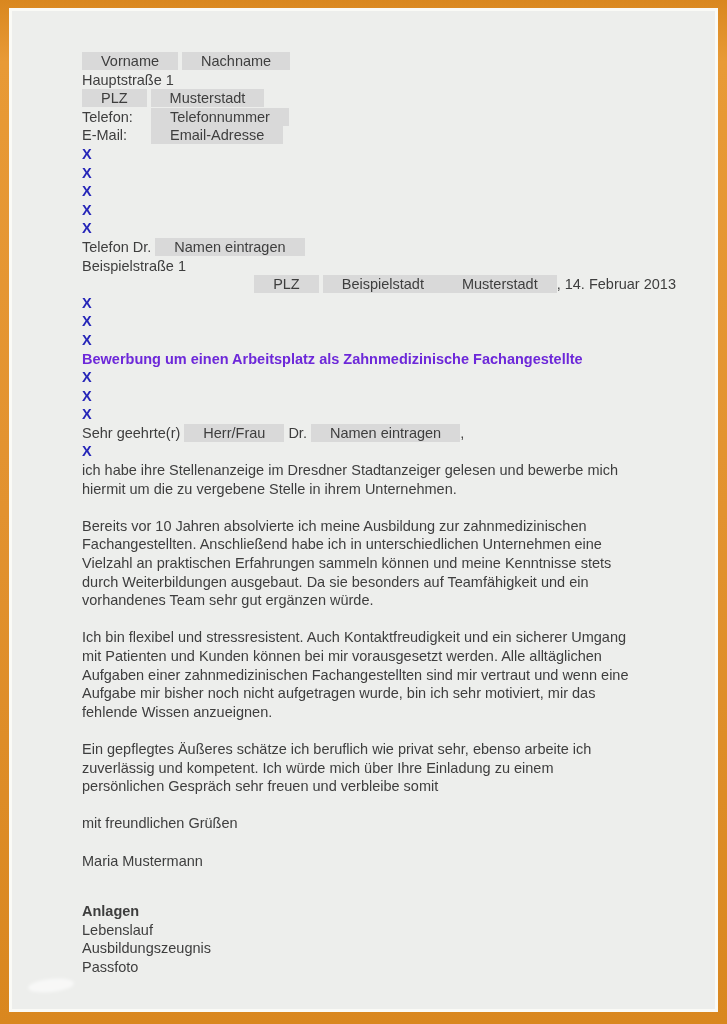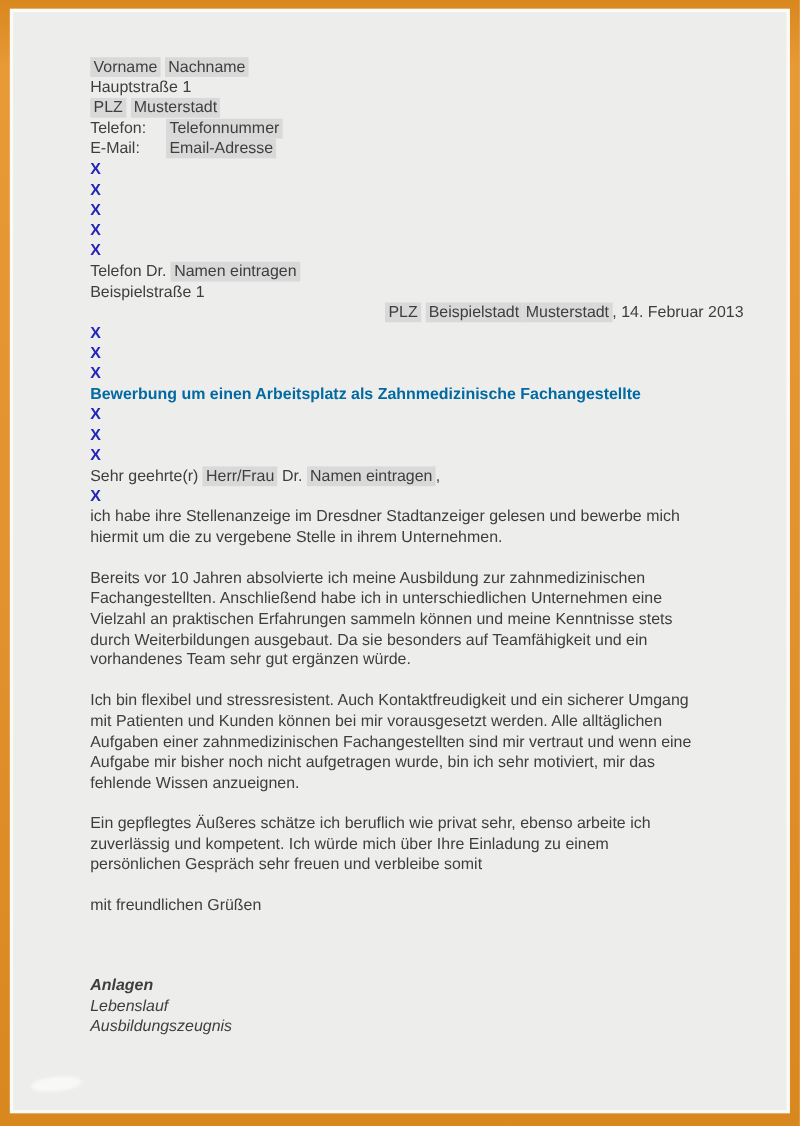--- a/index.html
+++ b/index.html
@@ -21,28 +21,28 @@
   .content {
     padding:41px 0 0 70px;
     width:594px;
     color:#3E3E3E;
     font-size:14.5px;
   }
   .line, .pline {
     height:18.6px; line-height:18.6px;
     white-space:nowrap;
   }
-  .hl { background:#D9D9D9; padding:1px 3px; }
+  .hl { background:#D9D9D9; padding:1px 19px; }
   .sp { margin-right:4px; }
   .x  { color:#2525B8; font-weight:bold; }
   .label { display:inline-block; width:69px; }
-  .subject { font-weight:bold; color:#0369a1; }
+  .subject { font-weight:bold; color:#6d28d9; }
   .daterow { display:flex; justify-content:flex-end; }
   .gap-above { margin-top:18.6px; }
-  .gap-above2 { margin-top:54px;font-style:italic; }
+  .gap-above2 { margin-top:32px; }
   .bold { font-weight:bold; }
   .watermark {
     position:absolute; left:16px; top:968px;
     width:46px; height:13px;
     background:rgba(255,255,255,0.6);
     border-radius:50%;
     transform:rotate(-6deg);
     filter:blur(1.5px);
   }
 </style>
@@ -112,23 +112,25 @@
       </div>
 
       <div class="gap-above">
         <div class="pline">Ein gepflegtes Äußeres schätze ich beruflich wie privat sehr, ebenso arbeite ich</div>
         <div class="pline">zuverlässig und kompetent. Ich würde mich über Ihre Einladung zu einem</div>
         <div class="pline">persönlichen Gespräch sehr freuen und verbleibe somit</div>
       </div>
 
       <div class="line gap-above">mit freundlichen Grüßen</div>
 
+      <div class="line gap-above">Maria Mustermann</div>
 
       <div class="gap-above2">
         <div class="line bold">Anlagen</div>
         <div class="line">Lebenslauf</div>
         <div class="line">Ausbildungszeugnis</div>
+        <div class="line">Passfoto</div>
       </div>
 
     </div>
     <div class="watermark"></div>
   </div>
 </div>
 
 </body></html>

